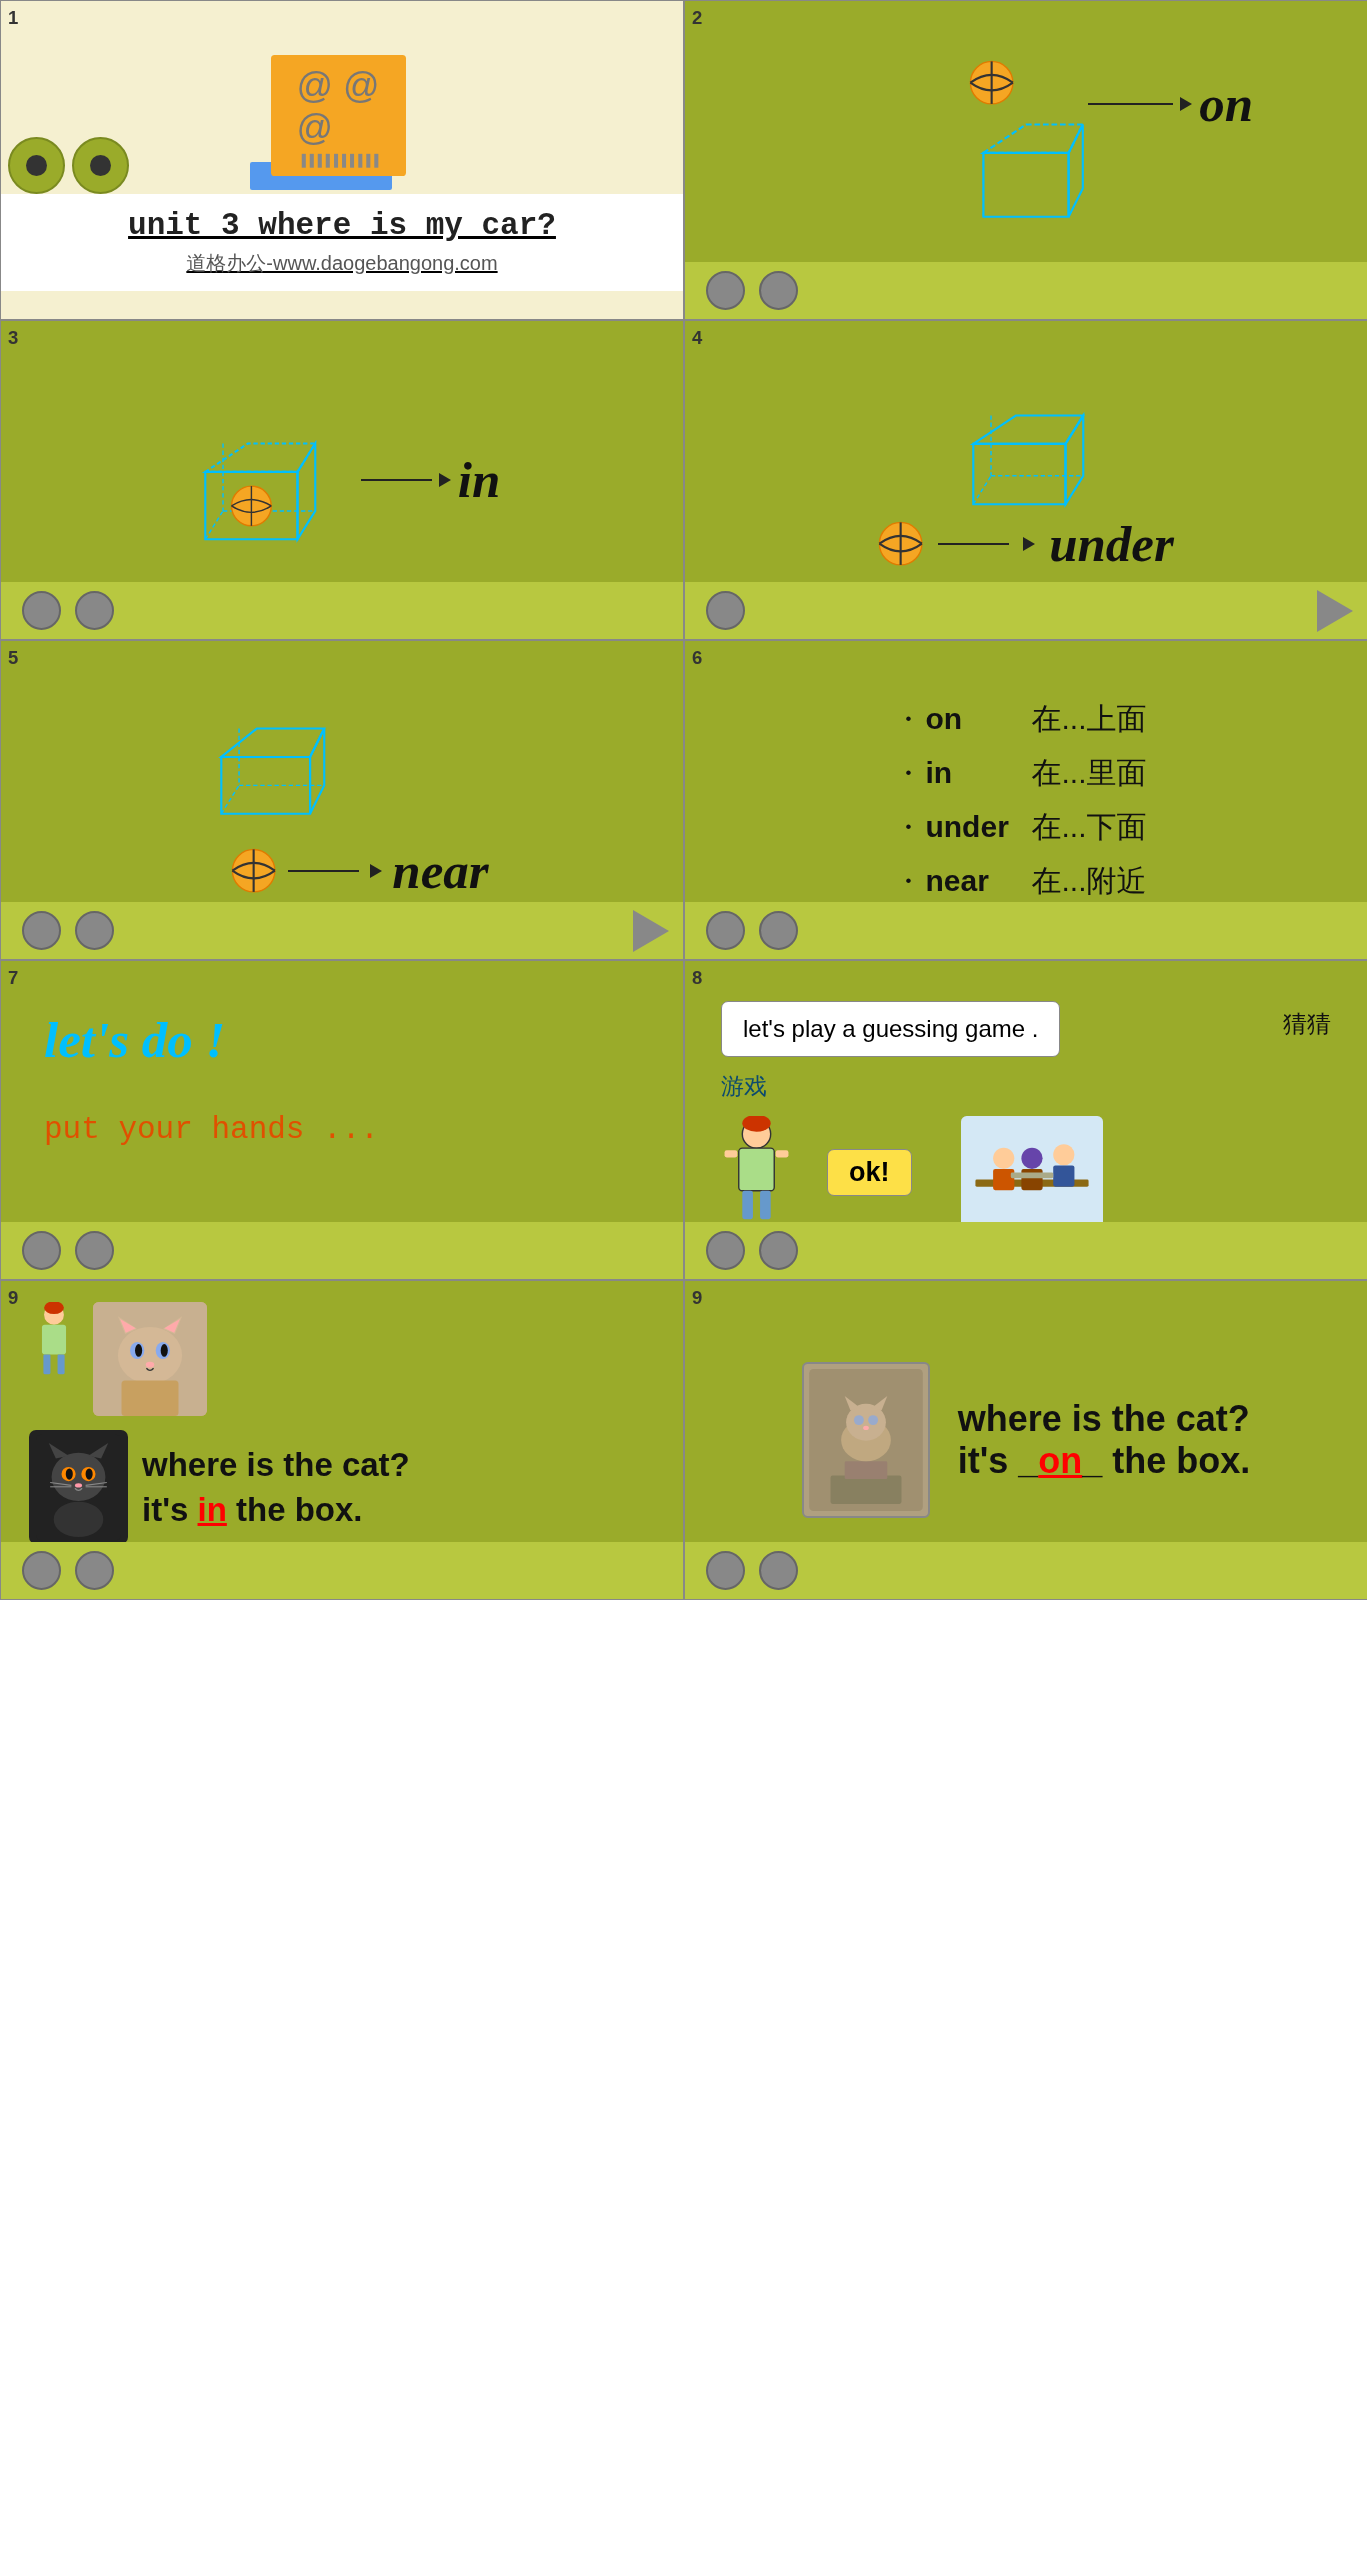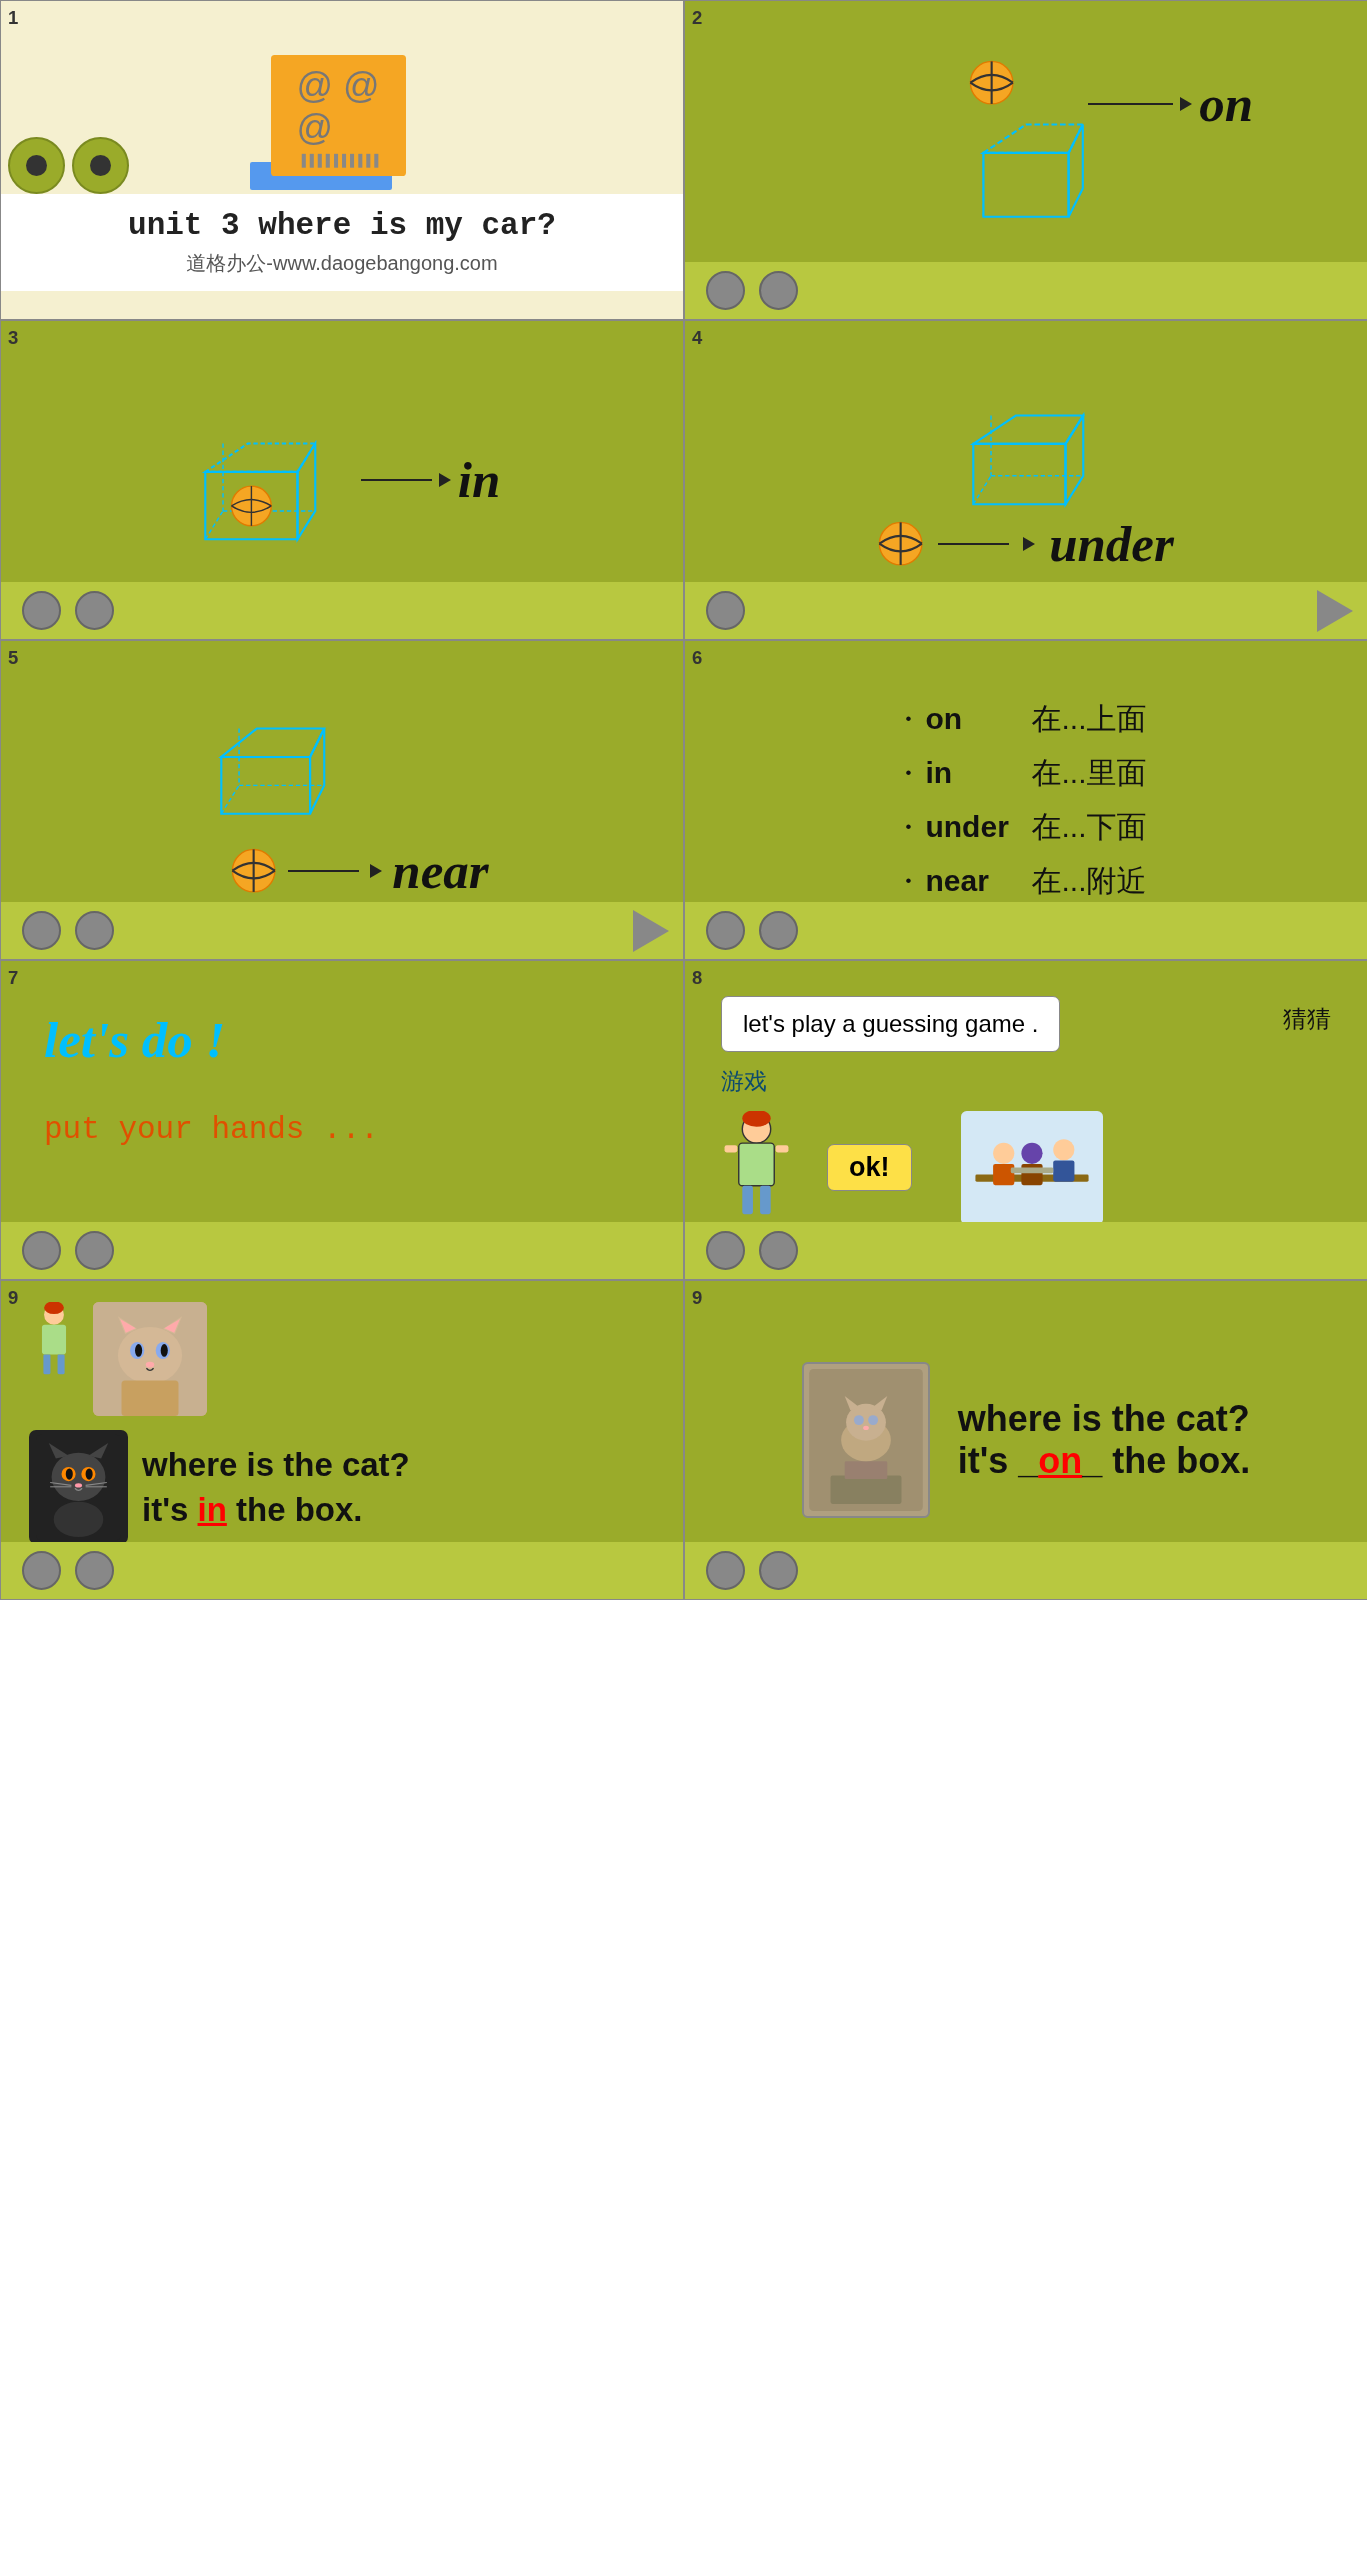--- a/index.html
+++ b/index.html
@@ -330,20 +330,21 @@
       background: #5599ee;
       border-radius: 2.1px;
     }
 
     
     .title-bottom {
       background: white;
       width: 100%;
       padding: 14px 28px;
       text-align: center;
+      text-decoration: underline;
     }
   </style>
 </head>
 <body>
 
 <div class="grid">
 
   <div class="cell cell-1 cream-bg">
     <span class="page-num">1</span>
 
@@ -551,21 +552,21 @@
       <div class="put-hands">put your hands ...</div>
     </div>
     <div class="bottom-deco">
       <div class="deco-circle"></div>
       <div class="deco-circle"></div>
     </div>
   </div>
 
   <div class="cell cell-8">
     <span class="page-num">8</span>
-    <div style="padding:28px 36px;height:100%;position:relative;margin-top:7px;">
+    <div style="padding:40px 36px;height:100%;position:relative;">
 
       <div style="display:flex;justify-content:space-between;align-items:flex-start;margin-bottom:14px;">
         <div class="game-bubble">
           <span>let's play a guessing game .</span>
         </div>
         <div style="font-size:24px;color:#111;margin-top:7px;">猜猜</div>
       </div>
 
       <div style="font-size:23px;color:#0c4a6e;margin-bottom:14px;">游戏</div>
 

